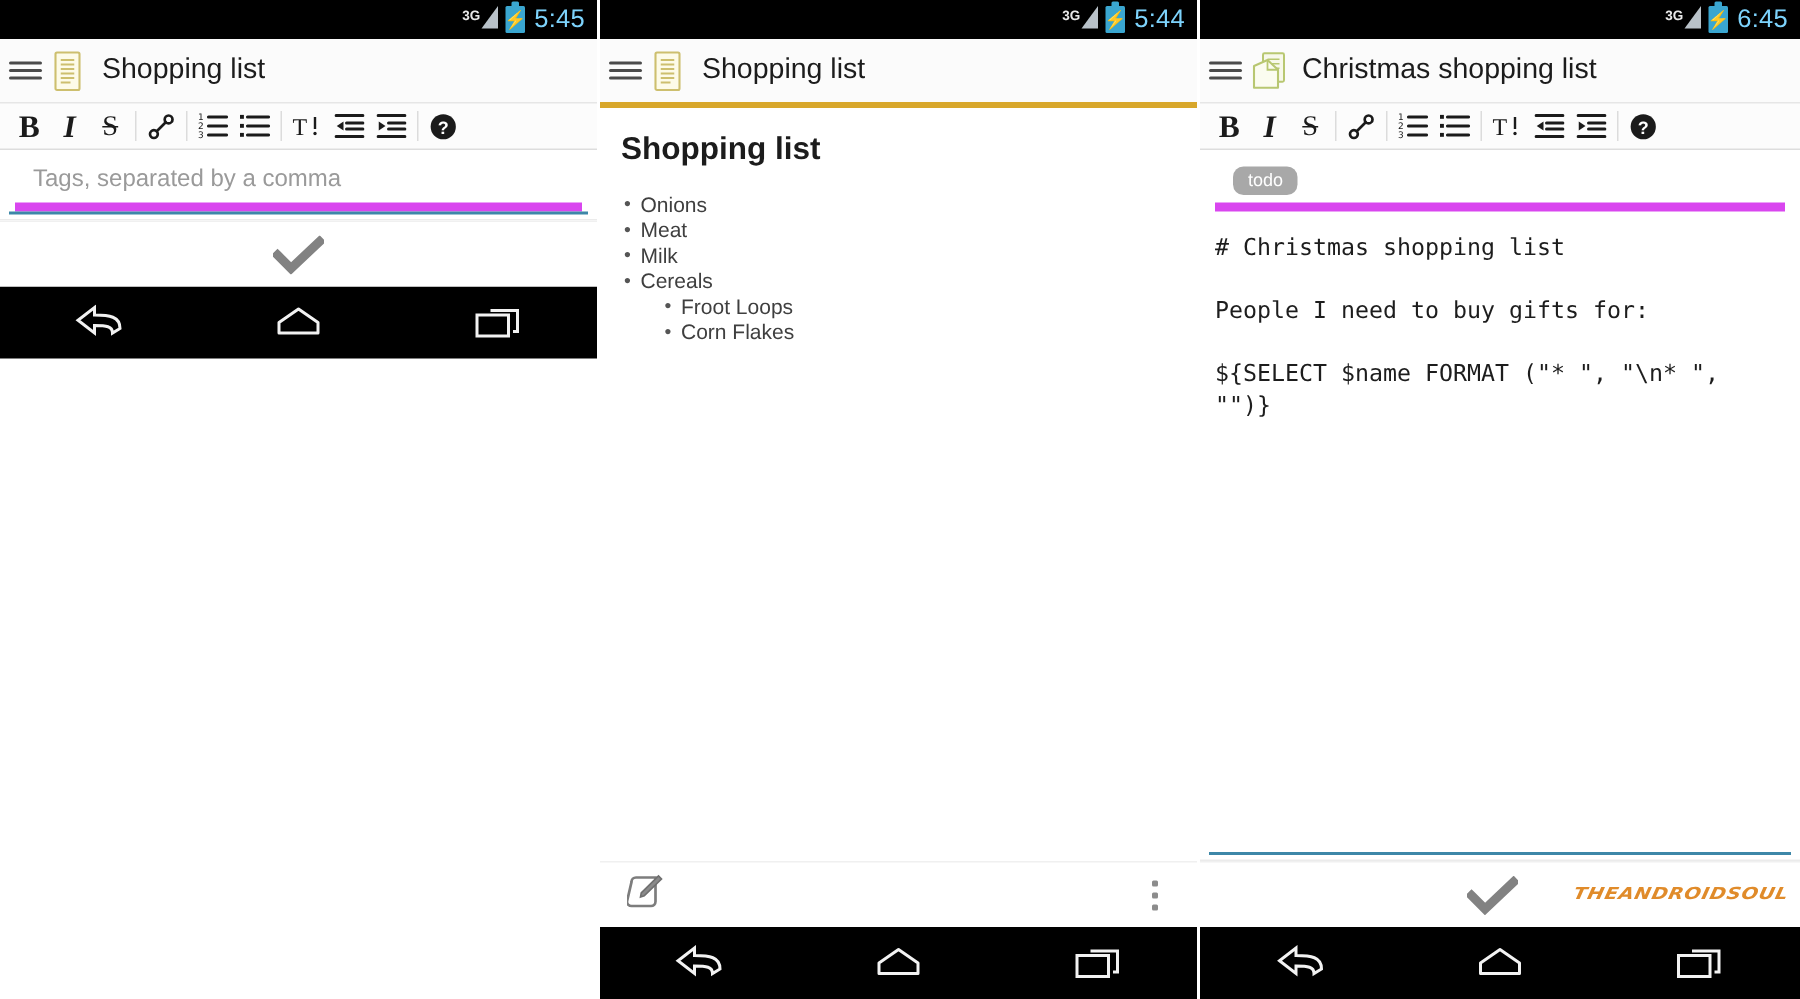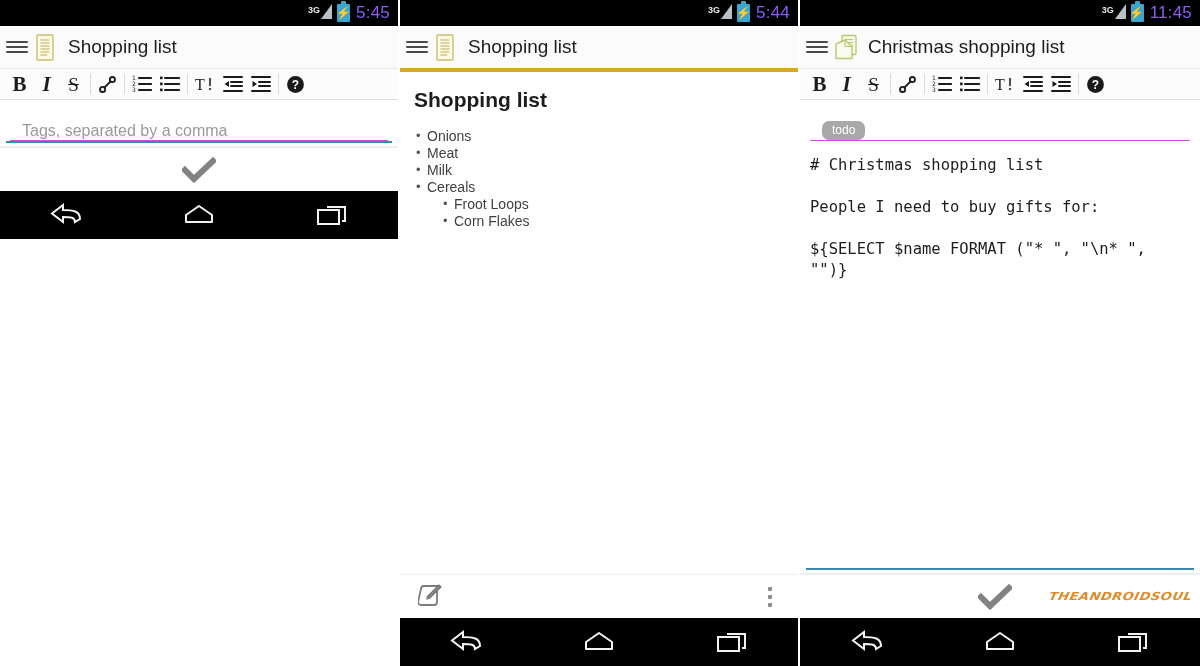--- a/index.html
+++ b/index.html
@@ -48,21 +48,21 @@
     width: 13px; height: 18px; background: #3aa6d0;
     border-radius: 1px; margin-right: 6px; margin-bottom: 1px;
     position: relative; display:flex; align-items:center; justify-content:center;
   }
   .sb-batt::before {
     content:""; position:absolute; top:-3px; left:4px;
     width:5px; height:3px; background:#3aa6d0; border-radius:1px 1px 0 0;
   }
   .sb-bolt { color:#eaf7ff; font-size:12px; line-height:1; }
   .sb-time {
-    color: #8b5cf6; font-size: 17px; letter-spacing: 0.2px;
+    color: #7dd3fc; font-size: 17px; letter-spacing: 0.2px;
     font-family: "Liberation Sans", sans-serif;
   }
 
   
   .appbar {
     height: 42px; background: #fbfbfb;
     display: flex; align-items: center; padding: 0 0 0 4px;
     flex: none;
   }
   .hamburger {
@@ -92,23 +92,23 @@
   }
   .fbtn.b { font-family:"Liberation Serif", serif; font-weight:bold; font-size:21px; }
   .fbtn.i { font-family:"Liberation Serif", serif; font-style:italic; font-weight:bold; font-size:21px; }
   .fbtn.s { font-family:"Liberation Serif", serif; font-size:19px; text-decoration: line-through; }
   .fbtn.t { font-family:"Liberation Serif", serif; font-size:19px; }
   .fsep { width:1px; height:20px; background:#dcdcdc; margin:0 3px; }
   .fbtn svg { display:block; }
 
   
   .tagrow {
-    height: 36px; display:flex; align-items:flex-end;
+    height: 36px; display:flex; align-items:center;
     padding: 0 12px; margin: 5px 10px 0 10px;
-    border-bottom: 1px solid #d946ef; flex:none;
+    border-bottom: 6px solid #d946ef; flex:none;
   }
   .tag-placeholder { color:#9a9a9a; font-size:16px; }
   .chip {
     background: #a8a8a8; color:#ffffff; font-size:12px;
     padding: 3px 10px 4px; border-radius: 7px; line-height:1;
   }
 
   
   .editor {
     flex: 1 1 auto; padding: 14px 10px 0 10px;
@@ -418,21 +418,21 @@
   <div class="panel">
 
     <div class="statusbar">
       <div class="sb-net">
         <span class="sb-3g">3G</span>
         <span class="sb-tri"></span>
       </div>
       <div class="sb-batt">
           <span class="sb-bolt">⚡</span>
         </div>
-      <span class="sb-time">11:45</span>
+      <span class="sb-time">6:45</span>
     </div>
 
     <div class="appbar">
       <div class="hamburger">
           <i></i>
           <i></i>
           <i></i>
         </div>
       <div class="note-icon">
         <svg width="25" height="27" viewBox="0 0 25 27">

